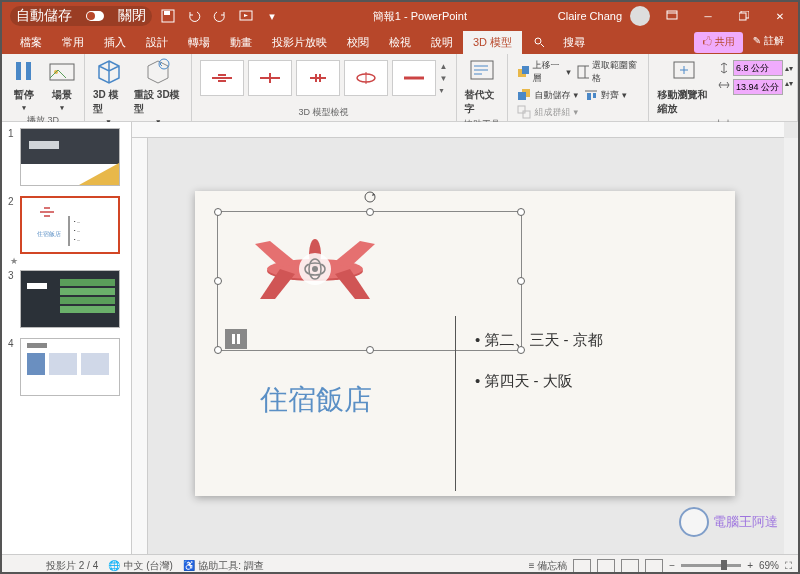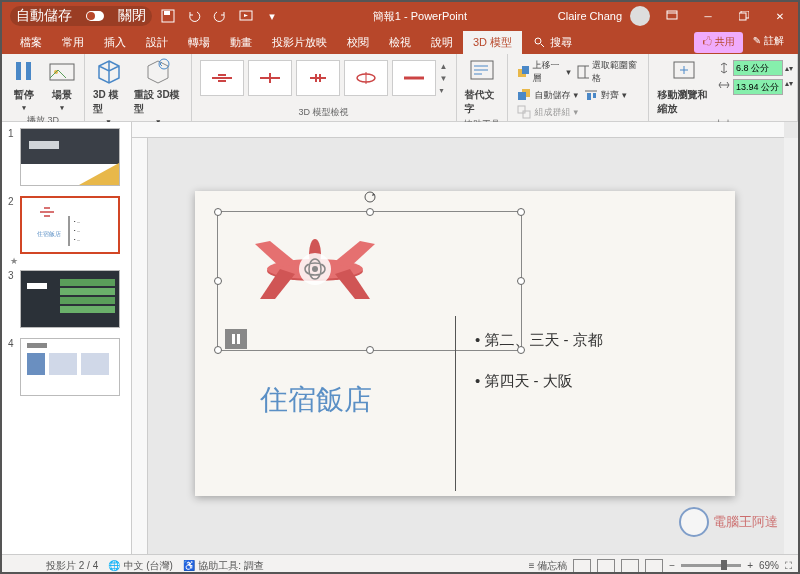--- a/index.html
+++ b/index.html
@@ -22,21 +22,21 @@
   .comment-btn { color: #fff; padding: 2px 6px; font-size: 10px; }
   .ribbon { height: 68px; background: #f3f2f1; border-bottom: 1px solid #d0d0d0; display: flex; font-size: 10px; color: #444; }
   .rib-group { border-right: 1px solid #d0d0d0; padding: 2px 4px; display: flex; flex-direction: column; justify-content: space-between; }
   .rib-label { text-align: center; font-size: 9px; color: #666; }
   .rib-row { display: flex; gap: 2px; align-items: flex-start; }
   .rib-btn { display: flex; flex-direction: column; align-items: center; padding: 2px 4px; cursor: pointer; gap: 2px; font-weight: bold; }
   .rib-btn-sm { display: flex; align-items: center; padding: 1px 3px; cursor: pointer; font-size: 9px; gap: 3px; }
   .rib-icon-lg { width: 28px; height: 28px; }
   .views-gallery { display: flex; gap: 4px; padding: 4px; }
   .view-thumb { width: 44px; height: 36px; background: #fff; border: 1px solid #ccc; display: flex; align-items: center; justify-content: center; cursor: pointer; }
-  .size-input { width: 50px; height: 16px; border: 1px solid #aaa; font-size: 9px; padding: 0 2px; background: #86efac; }
+  .size-input { width: 50px; height: 16px; border: 1px solid #aaa; font-size: 9px; padding: 0 2px; background: #f0abfc; }
   .workspace { display: flex; height: 432px; }
   .thumbs-panel { width: 130px; background: #fff; border-right: 1px solid #ccc; overflow-y: auto; padding: 6px; }
   .thumb-item { display: flex; gap: 4px; margin-bottom: 10px; }
   .thumb-num { font-size: 10px; color: #555; width: 8px; }
   .thumb { width: 100px; height: 58px; background: #fff; border: 1px solid #bbb; cursor: pointer; position: relative; overflow: hidden; }
   .thumb.selected { border: 2px solid #d24625; }
   .slide-area { flex: 1; background: #e8e8e8; position: relative; display: flex; align-items: center; justify-content: center; }
   .ruler-h { position: absolute; top: 0; left: 0; right: 14px; height: 16px; background: #f8f8f8; border-bottom: 1px solid #ccc; }
   .ruler-v { position: absolute; top: 16px; left: 0; bottom: 0; width: 16px; background: #f8f8f8; border-right: 1px solid #ccc; }
   .scroll-v { position: absolute; right: 0; top: 16px; bottom: 0; width: 14px; background: #f0f0f0; }
@@ -50,21 +50,21 @@
   .slide-title { position: absolute; left: 65px; top: 190px; font-size: 28px; color: #5a8fc5; font-weight: 300; }
   .divider-v { position: absolute; left: 260px; top: 125px; width: 1px; height: 175px; background: #555; }
   .bullets { position: absolute; left: 280px; top: 140px; font-size: 15px; color: #333; }
   .bullets li { list-style: none; margin-bottom: 22px; }
   .statusbar { height: 22px; background: #f3f2f1; border-top: 1px solid #ccc; display: flex; align-items: center; font-size: 10px; color: #555; padding: 0 6px; }
   .sb-left { display: flex; gap: 10px; margin-left: 38px; }
   .sb-right { margin-left: auto; display: flex; gap: 6px; align-items: center; }
   .view-btn { width: 18px; height: 14px; border: 1px solid #888; cursor: pointer; }
   .zoom-slider { width: 60px; height: 3px; background: #999; position: relative; }
   .zoom-slider::after { content: ''; position: absolute; width: 6px; height: 10px; background: #666; top: -4px; left: 40px; }
-  .watermark { position: absolute; right: 20px; bottom: 35px; opacity: 0.6; font-size: 13px; color: #b91c1c; display: flex; align-items: center; gap: 4px; }
+  .watermark { position: absolute; right: 20px; bottom: 35px; opacity: 0.6; font-size: 13px; color: #6d28d9; display: flex; align-items: center; gap: 4px; }
   .wm-face { width: 30px; height: 30px; border: 2px solid #3b6db5; border-radius: 50%; background: #fff; }
   svg { display: block; }
 </style>
 </head>
 <body>
 
 <div class="titlebar">
   <div class="tb-left">
     <div class="autosave">
       <span>自動儲存</span>
@@ -123,21 +123,21 @@
   <div class="menu-tab">常用</div>
   <div class="menu-tab">插入</div>
   <div class="menu-tab">設計</div>
   <div class="menu-tab">轉場</div>
   <div class="menu-tab">動畫</div>
   <div class="menu-tab">投影片放映</div>
   <div class="menu-tab">校閱</div>
   <div class="menu-tab">檢視</div>
   <div class="menu-tab">說明</div>
   <div class="menu-tab active">3D 模型</div>
-  <div style="margin-left:12px;display:flex;align-items:center;gap:5px">
+  <div style="margin-left:12px;display:flex;align-items:center;gap:18px">
     <svg width="11" height="11">
         <circle cx="4" cy="4" r="3" fill="none" stroke="#fff"></circle>
         <line x1="7" y1="7" x2="10" y2="10" stroke="#fff"></line>
       </svg>
     <span>搜尋</span>
   </div>
   <div class="menu-right">
     <div class="share-btn">🖒 <span>共用</span></div>
     <div class="comment-btn">✎ <span>註解</span></div>
   </div>

